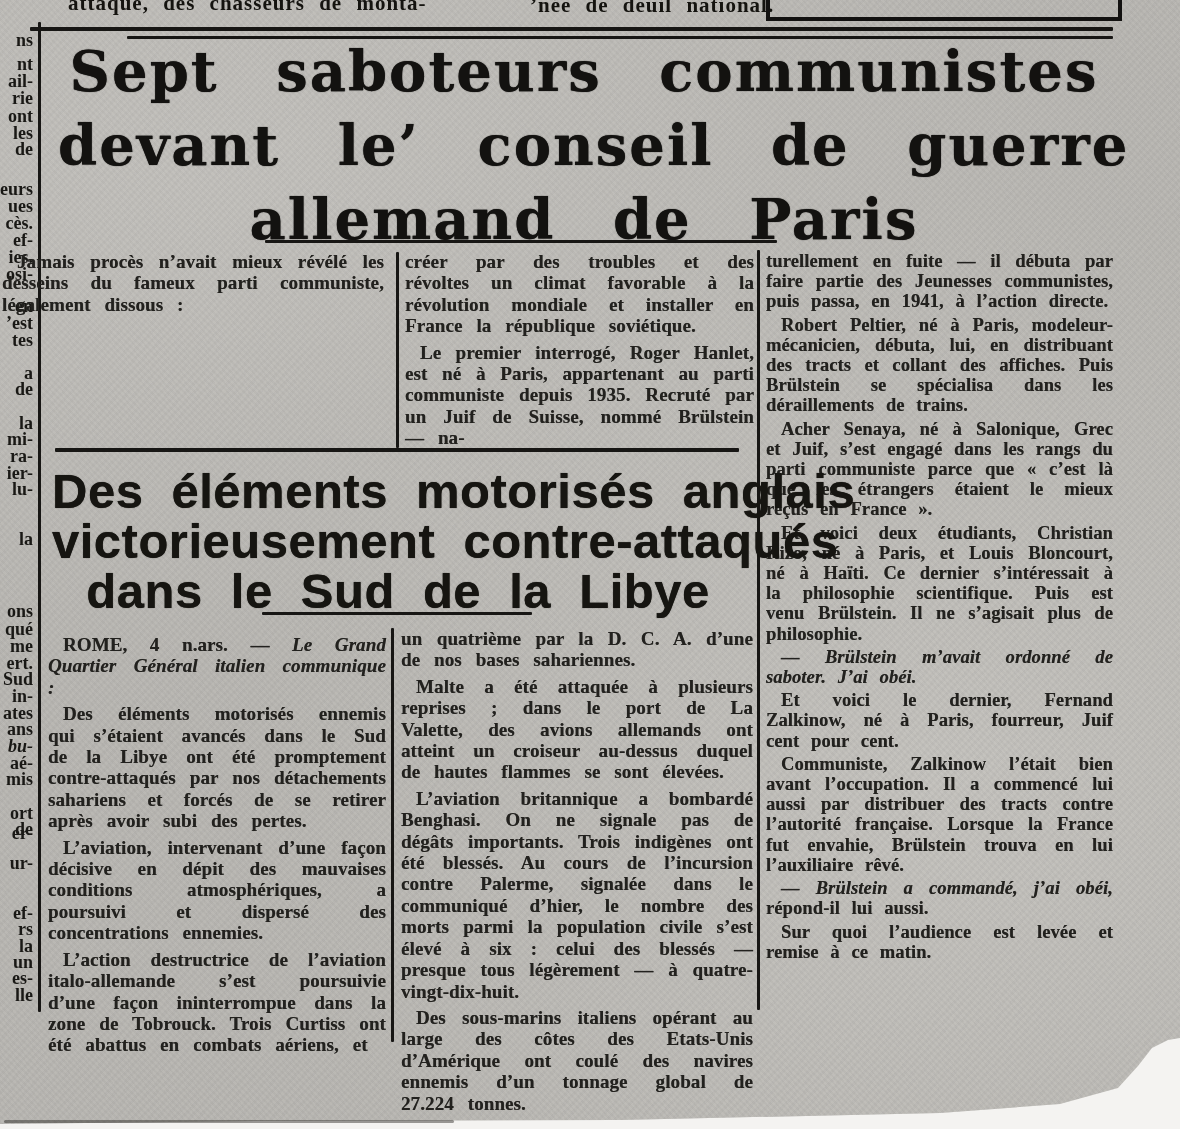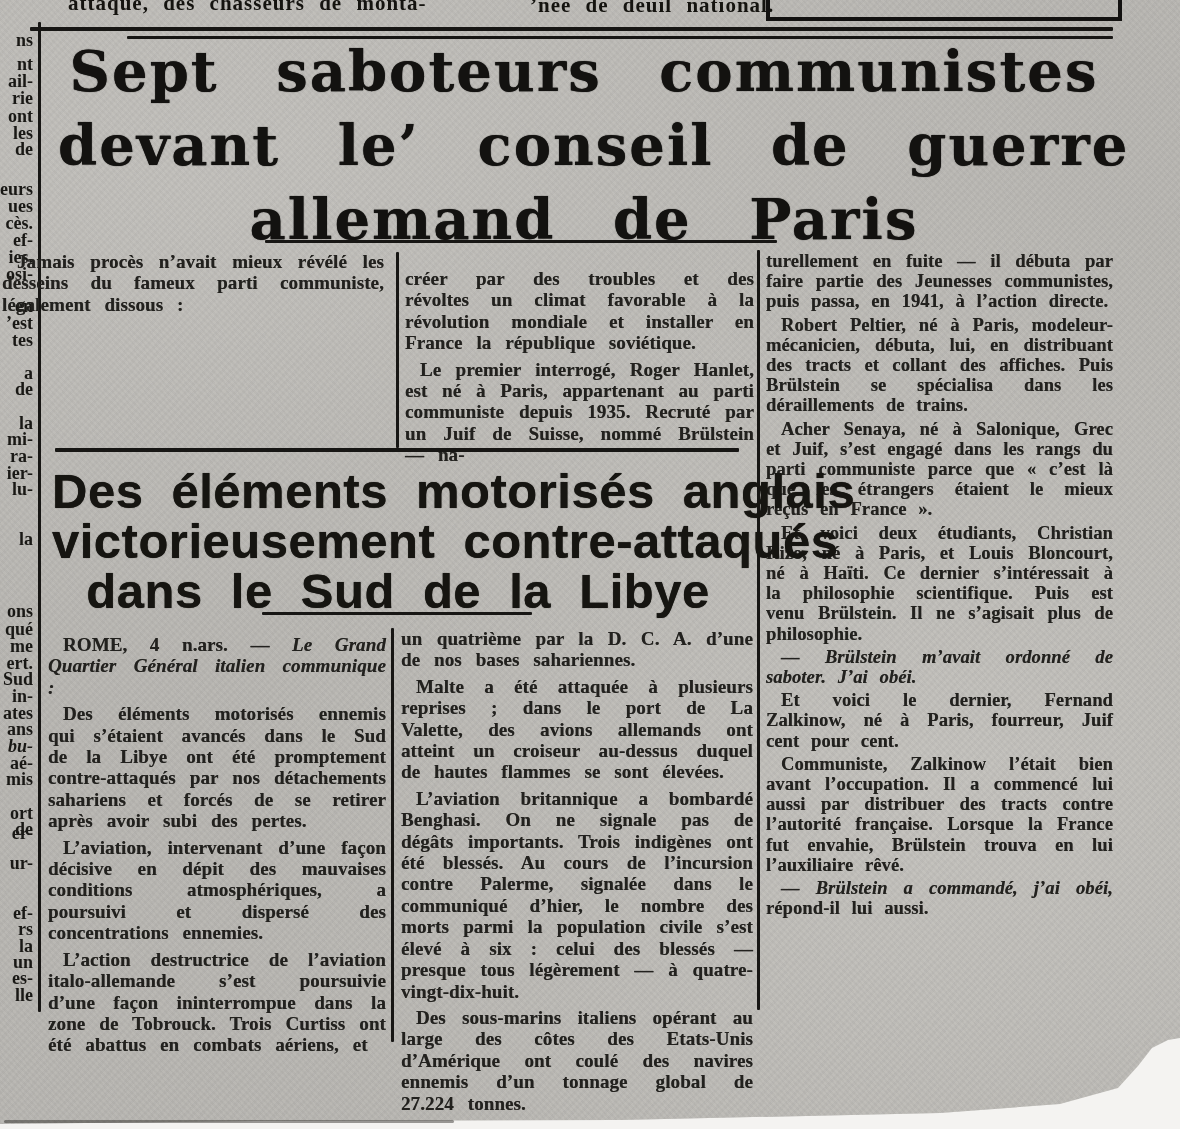--- a/index.html
+++ b/index.html
@@ -127,36 +127,37 @@
     <div>allemand de Paris</div>
   </div>
   <div class="hrule" style="left:265px;top:240px;width:512px;height:3px;"></div>
 
   <div class="col" style="left:2px;top:251px;width:382px;">
     <p>Jamais procès n’avait mieux révélé les desseins du fameux parti communiste, légalement dissous :</p>
   </div>
 
   <div class="vrule" style="left:396px;top:252px;height:196px;"></div>
 
-  <div class="col" style="left:405px;top:268px;width:349px;">
+  <div class="col" style="left:405px;top:251px;width:349px;">
     <p class="noindent">créer par des troubles et des révoltes un climat favorable à la révolution mondiale et installer en France la république soviétique.</p>
     <p>Le premier interrogé, Roger Hanlet, est né à Paris, appartenant au parti communiste depuis 1935. Recruté par un Juif de Suisse, nommé Brülstein — na-</p>
   </div>
 
   <div class="vrule" style="left:757px;top:250px;height:760px;"></div>
 
   <div class="col col3" style="left:766px;top:251px;width:347px;">
     <p class="noindent">turellement en fuite — il débuta par faire partie des Jeunesses communistes, puis passa, en 1941, à l’action directe.</p>
     <p>Robert Peltier, né à Paris, modeleur-mécanicien, débuta, lui, en distribuant des tracts et collant des affiches. Puis Brülstein se spécialisa dans les déraillements de trains.</p>
     <p>Acher Senaya, né à Salonique, Grec et Juif, s’est engagé dans les rangs du parti communiste parce que « c’est là que les étrangers étaient le mieux reçus en France ».</p>
     <p>Et voici deux étudiants, Christian Rizo, né à Paris, et Louis Bloncourt, né à Haïti. Ce dernier s’intéressait à la philosophie scientifique. Puis est venu Brülstein. Il ne s’agisait plus de philosophie.</p>
     <p class="em">— Brülstein m’avait ordonné de saboter. J’ai obéi.</p>
     <p>Et voici le dernier, Fernand Zalkinow, né à Paris, fourreur, Juif cent pour cent.</p>
     <p>Communiste, Zalkinow l’était bien avant l’occupation. Il a commencé lui aussi par distribuer des tracts contre l’autorité française. Lorsque la France fut envahie, Brülstein trouva en lui l’auxiliaire rêvé.</p>
     <p><span class="em">— Brülstein a commandé, j’ai obéi,</span><span> répond-il lui aussi.</span></p>
+    <p>Sur quoi l’audience est levée et remise à ce matin.</p>
   </div>
 
   <div class="hrule" style="left:55px;top:448px;width:684px;height:4px;"></div>
 
   <div class="h2wrap">
     <div>Des éléments motorisés anglais</div>
     <div>victorieusement contre-attaqués</div>
     <div>dans le Sud de la Libye</div>
   </div>
   <div class="hrule" style="left:262px;top:612px;width:270px;height:3px;"></div>

